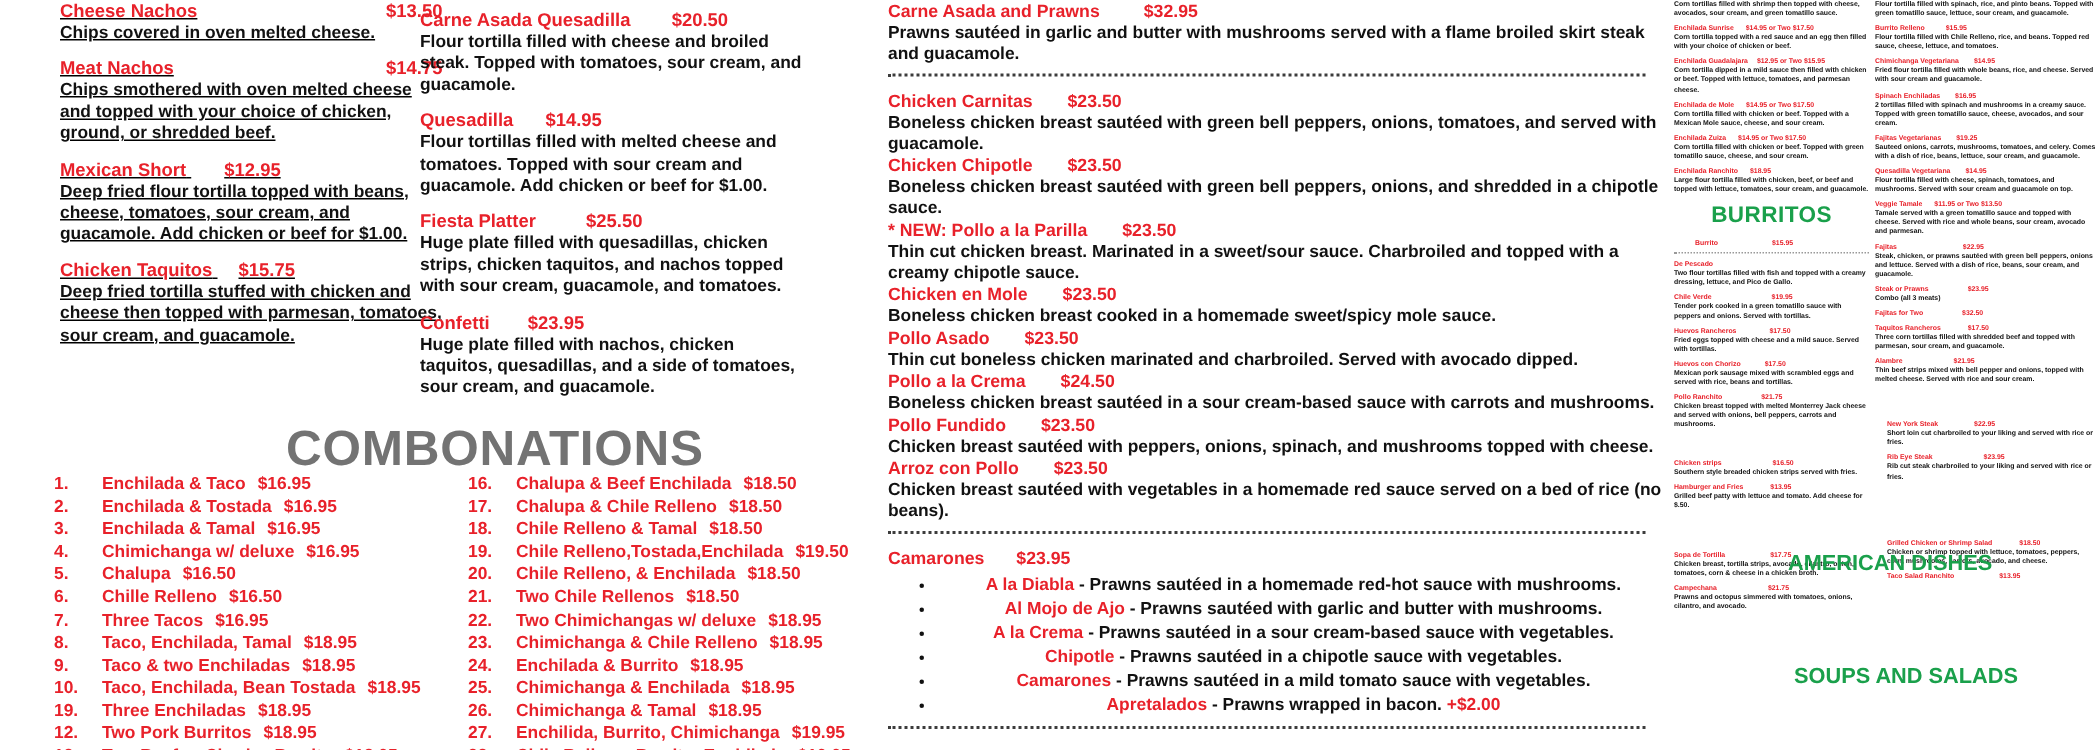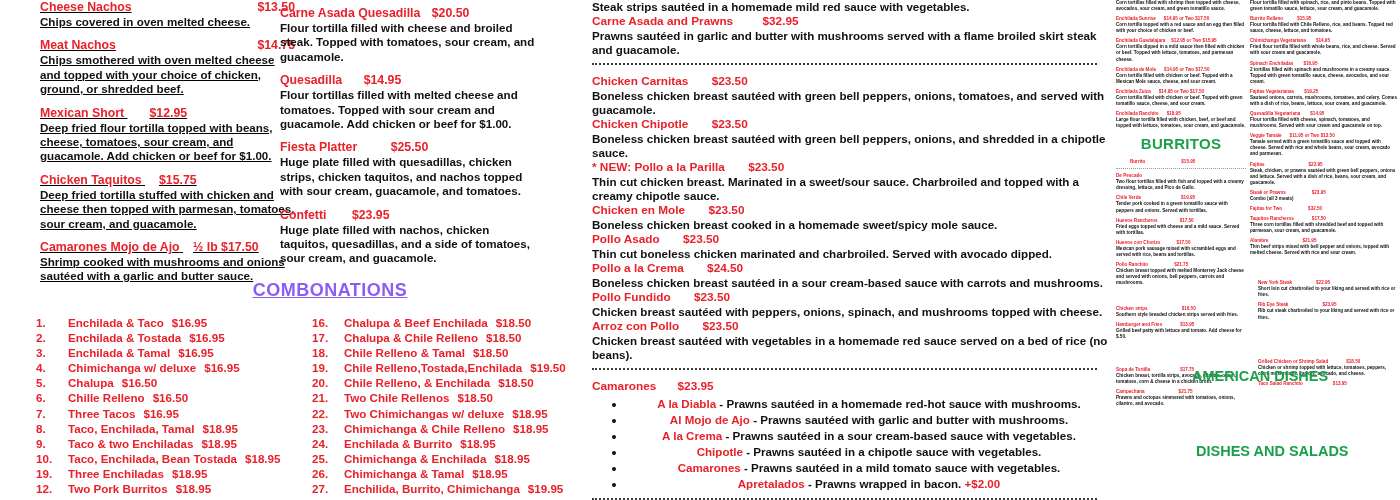--- a/index.html
+++ b/index.html
@@ -43,23 +43,22 @@
   .bullets li {
     list-style: disc; font-size: 11.6px; line-height: 15.5px;
     color:#111; font-weight: bold; margin-bottom: .5px;
   }
   .bullets li .nm { color:#e8212a; font-weight:bold; }
   .bullets li .up { color:#e8212a; font-weight:bold; }
 
   
   .combo-title {
     position: absolute; left: 120px; top: 280px; width: 420px;
-    text-align: center; font-size: 18px; color:#8b5cf6; font-weight: bold;
+    text-align: center; font-size: 33px; color:#737373; font-weight: bold;
     letter-spacing: .5px;
-    text-decoration: underline;
   }
   .combo-wrap { position: absolute; left: 36px; top: 315px; width: 545px; }
   .combo-cols { display: flex; gap: 8px; }
   .combo-col { width: 268px; }
   .combo-row {
     display: flex; font-size: 11.6px; line-height: 15.1px;
     color: #e8212a; font-weight: bold; white-space: nowrap;
   }
   .combo-num { width: 32px; flex: none; }
   .combo-nm { display: inline-block; }
@@ -114,34 +113,27 @@
       </div>
       <div class="ds">Deep fried flour tortilla topped with beans, cheese, tomatoes, sour cream, and guacamole. Add chicken or beef for $1.00.</div>
     </div>
     <div class="entry">
       <div class="hd">
         <span class="nm">Chicken Taquitos</span>
         <span class="pr" style="margin-left:14px">$15.75</span>
       </div>
       <div class="ds">Deep fried tortilla stuffed with chicken and cheese then topped with parmesan, tomatoes, sour cream, and guacamole.</div>
     </div>
-    <div class="entry">
-      <div class="hd">
-        <span class="nm">Camarones Mojo de Ajo</span>
-        <span class="pr" style="margin-left:10px">½ lb $17.50</span>
-      </div>
-      <div class="ds">Shrimp cooked with mushrooms and onions sautéed with a garlic and butter sauce.</div>
-    </div>
   </div>
 
   <div class="col colB">
     <div class="entry">
       <div class="hd">
         <span class="nm">Carne Asada Quesadilla</span>
-        <span class="pr" style="margin-left:8px">$20.50</span>
+        <span class="pr" style="margin-left:24px">$20.50</span>
       </div>
       <div class="ds">Flour tortilla filled with cheese and broiled steak. Topped with tomatoes, sour cream, and guacamole.</div>
     </div>
     <div class="entry">
       <div class="hd">
         <span class="nm">Quesadilla</span>
         <span class="pr" style="margin-left:18px">$14.95</span>
       </div>
       <div class="ds">Flour tortillas filled with melted cheese and tomatoes. Topped with sour cream and guacamole. Add chicken or beef for $1.00.</div>
     </div>
@@ -155,21 +147,20 @@
     <div class="entry">
       <div class="hd">
         <span class="nm">Confetti</span>
         <span class="pr" style="margin-left:22px">$23.95</span>
       </div>
       <div class="ds">Huge plate filled with nachos, chicken taquitos, quesadillas, and a side of tomatoes, sour cream, and guacamole.</div>
     </div>
   </div>
 
   <div class="col colC">
-    <div class="lead">Steak strips sautéed in a homemade mild red sauce with vegetables.</div>
     <div class="hd">
       <span class="nm">Carne Asada and Prawns</span>
       <span class="pr" style="margin-left:26px">$32.95</span>
     </div>
     <div class="ds">Prawns sautéed in garlic and butter with mushrooms served with a flame broiled skirt steak and guacamole.</div>
     <div class="divider"></div>
 
     <div class="entry">
       <div class="hd">
         <span class="nm">Chicken Carnitas</span>
@@ -523,15 +514,15 @@
     <div class="entry">
       <div class="hd"><span style="margin-left:8px">Grilled Chicken or Shrimp Salad</span><span class="pr" style="margin-left:18px">$18.50</span></div>
       <div class="ds" style="margin-left:8px">Chicken or shrimp topped with lettuce, tomatoes, peppers, corn, mushrooms, carrots, avocado, and cheese.</div>
     </div>
     <div class="entry">
       <div class="hd"><span style="margin-left:8px">Taco Salad Ranchito</span><span class="pr" style="margin-left:30px">$13.95</span></div>
     </div>
   </div>
 
   <div class="wide-head" style="left:1192px; top:368px;">AMERICAN DISHES</div>
-  <div class="wide-head" style="left:1196px; top:443px;">DISHES AND SALADS</div>
+  <div class="wide-head" style="left:1196px; top:443px;">SOUPS AND SALADS</div>
 
 </div>
 
 </body></html>

